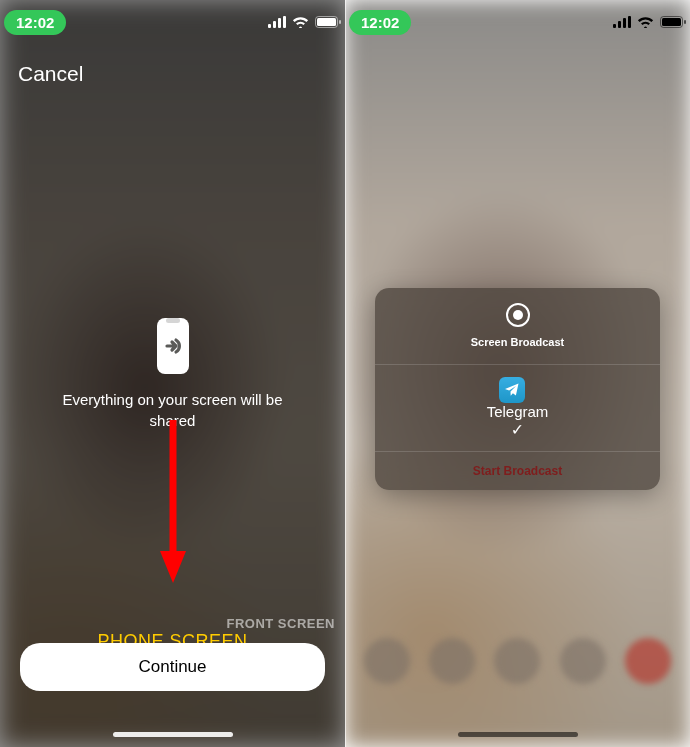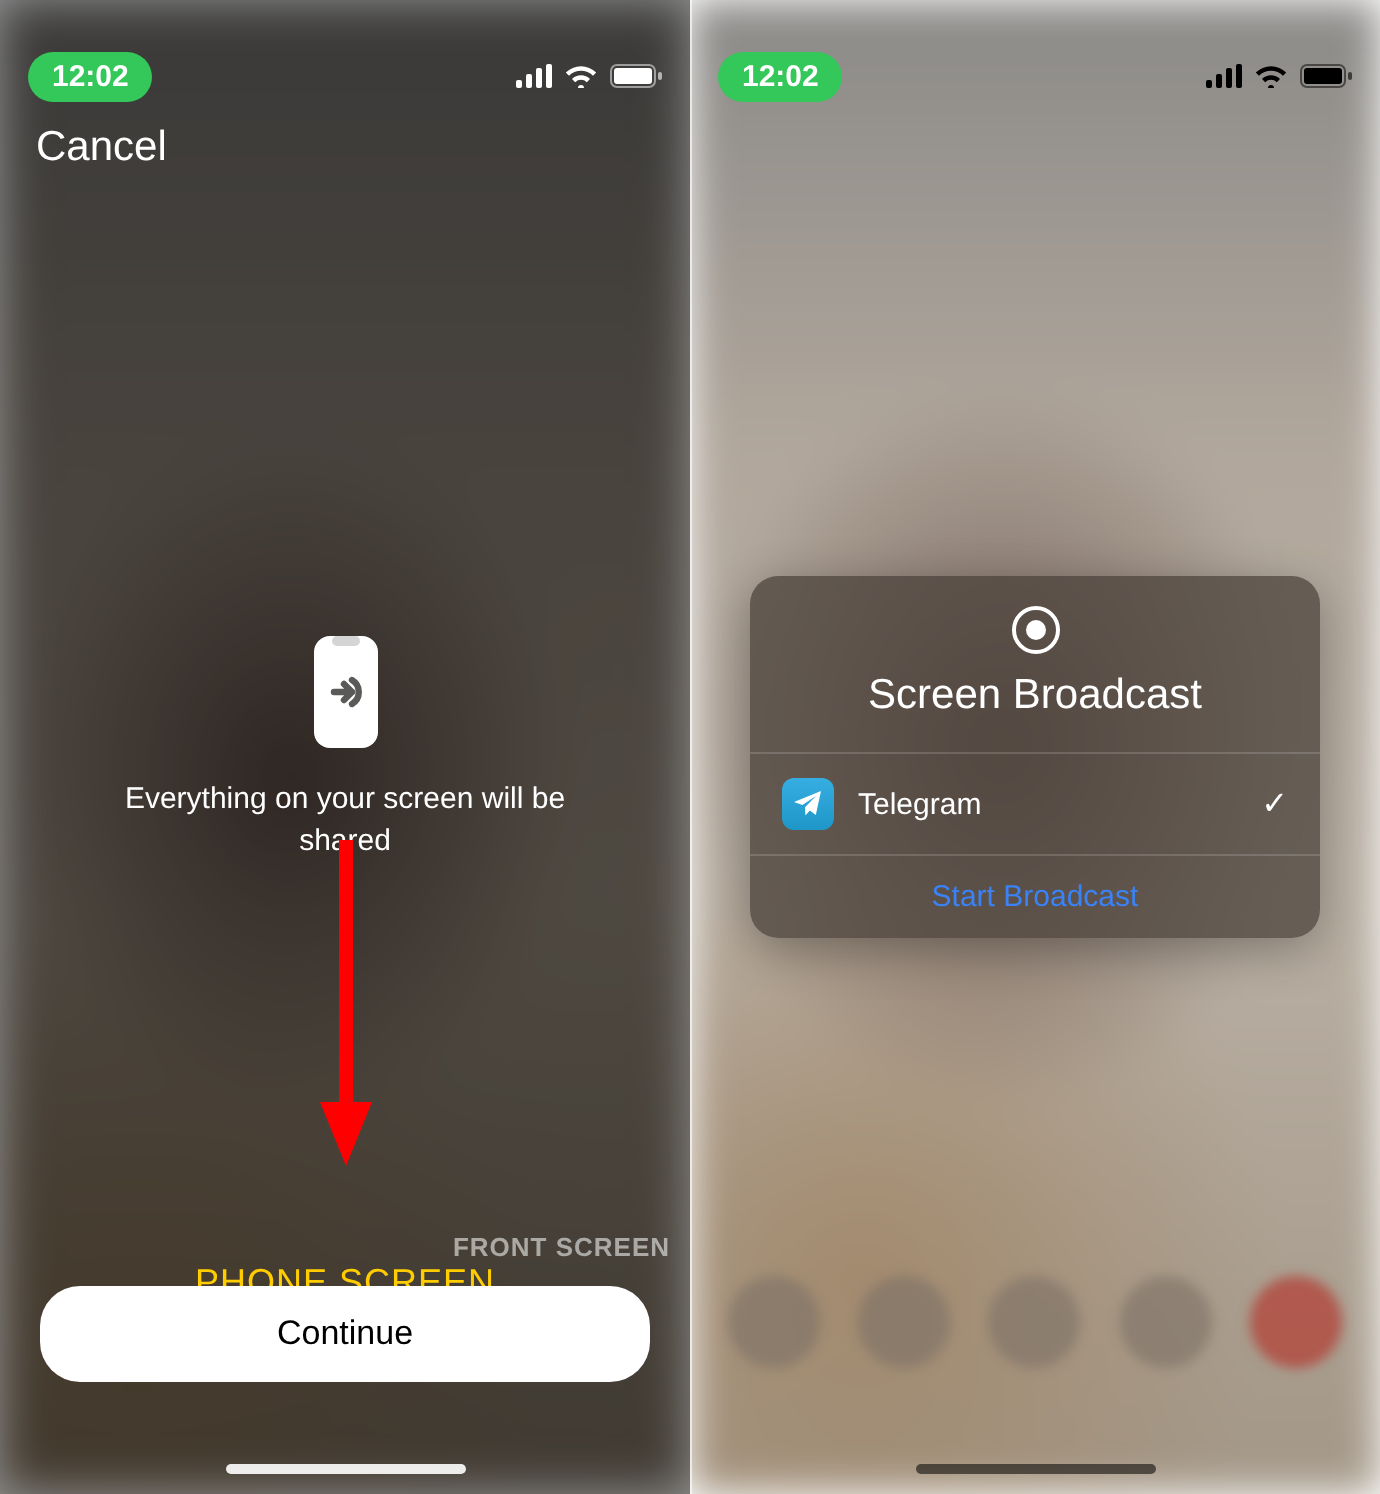--- a/index.html
+++ b/index.html
@@ -17,21 +17,21 @@
   .bg.darker {
     background:
       radial-gradient(200px 240px at 42% 52%, rgba(70,55,50,0.85), rgba(70,55,50,0) 70%),
       radial-gradient(300px 300px at 20% 90%, rgba(120,95,65,0.6), rgba(120,95,65,0) 70%),
       linear-gradient(180deg, #656462 0%, #7d746a 30%, #877d70 60%, #6f6557 100%);
     filter: blur(12px);
   }
   .dim { position:absolute; inset:0; background: rgba(0,0,0,0.42); }
 
   
-  .status { position: absolute; top: 16px; left: 0; right: 0; height: 44px; display: flex; align-items: center; justify-content: space-between; padding: 0 14px; z-index: 10; }
+  .status { position: absolute; top: 0; left: 0; right: 0; height: 44px; display: flex; align-items: center; justify-content: space-between; padding: 0 4px; z-index: 10; }
   .pill { background: #34c759; color: #fff; font-weight: 600; font-size: 15px; padding: 4px 12px; border-radius: 20px; display: inline-flex; align-items: center; }
   .status-right { display: flex; align-items: center; gap: 6px; }
   .status-right svg { display: block; }
 
   
   .hdr { position: absolute; top: 52px; left: 0; right: 0; height: 44px; display: flex; align-items: center; z-index: 5; }
   .hdr .cancel { position: absolute; left: 18px; color: #fff; font-size: 21px; }
   .hdr .title { margin: 0 auto; color: #fff; font-size: 17px; font-weight: 600; }
 
   
@@ -54,27 +54,27 @@
 
   .home-ind { position:absolute; bottom: 10px; left:50%; transform:translateX(-50%); width: 120px; height: 5px; border-radius: 3px; background: #fff; opacity: 0.9; z-index: 6; }
 
   
   .top-msg { position: absolute; top: 140px; left: 30px; right: 30px; color: #fff; font-size: 14px; text-align: center; line-height: 1.4; z-index: 5; }
 
   
   .card { position: absolute; left: 30px; right: 30px; top: 288px; border-radius: 14px; background: rgba(70,62,56,0.72); backdrop-filter: blur(10px); z-index: 6; box-shadow: 0 6px 24px rgba(0,0,0,0.3); overflow: hidden; }
   .card-head { display:flex; flex-direction:column; align-items:center; padding: 14px 0 16px; }
   .rec-icon { width: 26px; height: 26px; margin-bottom: 8px; }
-  .card-title { color: #fff; font-size: 21px; font-weight: 400; }
-  .row { display:flex; align-items:center; padding: 12px 16px; border-top: 1px solid rgba(255,255,255,0.15); }
+  .card-title { color: #fff; font-size: 11px; font-weight: 700; }
+  .row { display:flex; align-items:center; padding: 12px 16px; border-top: 1px solid rgba(255,255,255,0.15); flex-direction: column; }
   .app-icon { width: 26px; height: 26px; border-radius: 6px; background: linear-gradient(180deg,#37aee2,#1e96c8); display:flex; align-items:center; justify-content:center; margin-right: 12px; flex-shrink:0; }
   .app-label { color: #fff; font-size: 15px; flex: 1; }
   .check { color: #fff; font-size: 16px; }
   .start-row { justify-content: center; cursor:pointer; }
-  .start-label { color: #3b82f6; font-size: 15px; }
+  .start-label { color: #7f1d1d; font-size: 12px; font-weight: bold; }
 
   
   .blur-controls { position:absolute; left:0; right:0; bottom:52px; height:68px; display:flex; align-items:center; justify-content:space-evenly; z-index:3; }
   .bc { width: 46px; height: 46px; border-radius: 50%; background: rgba(120,110,100,0.55); filter: blur(3px); }
   .bc.red { background: rgba(180,60,50,0.7); }
 
   .divider { position:absolute; left:345px; top:0; bottom:0; width:1px; background: rgba(255,255,255,0.6); z-index:20; }
 </style>
 </head>
 <body>

